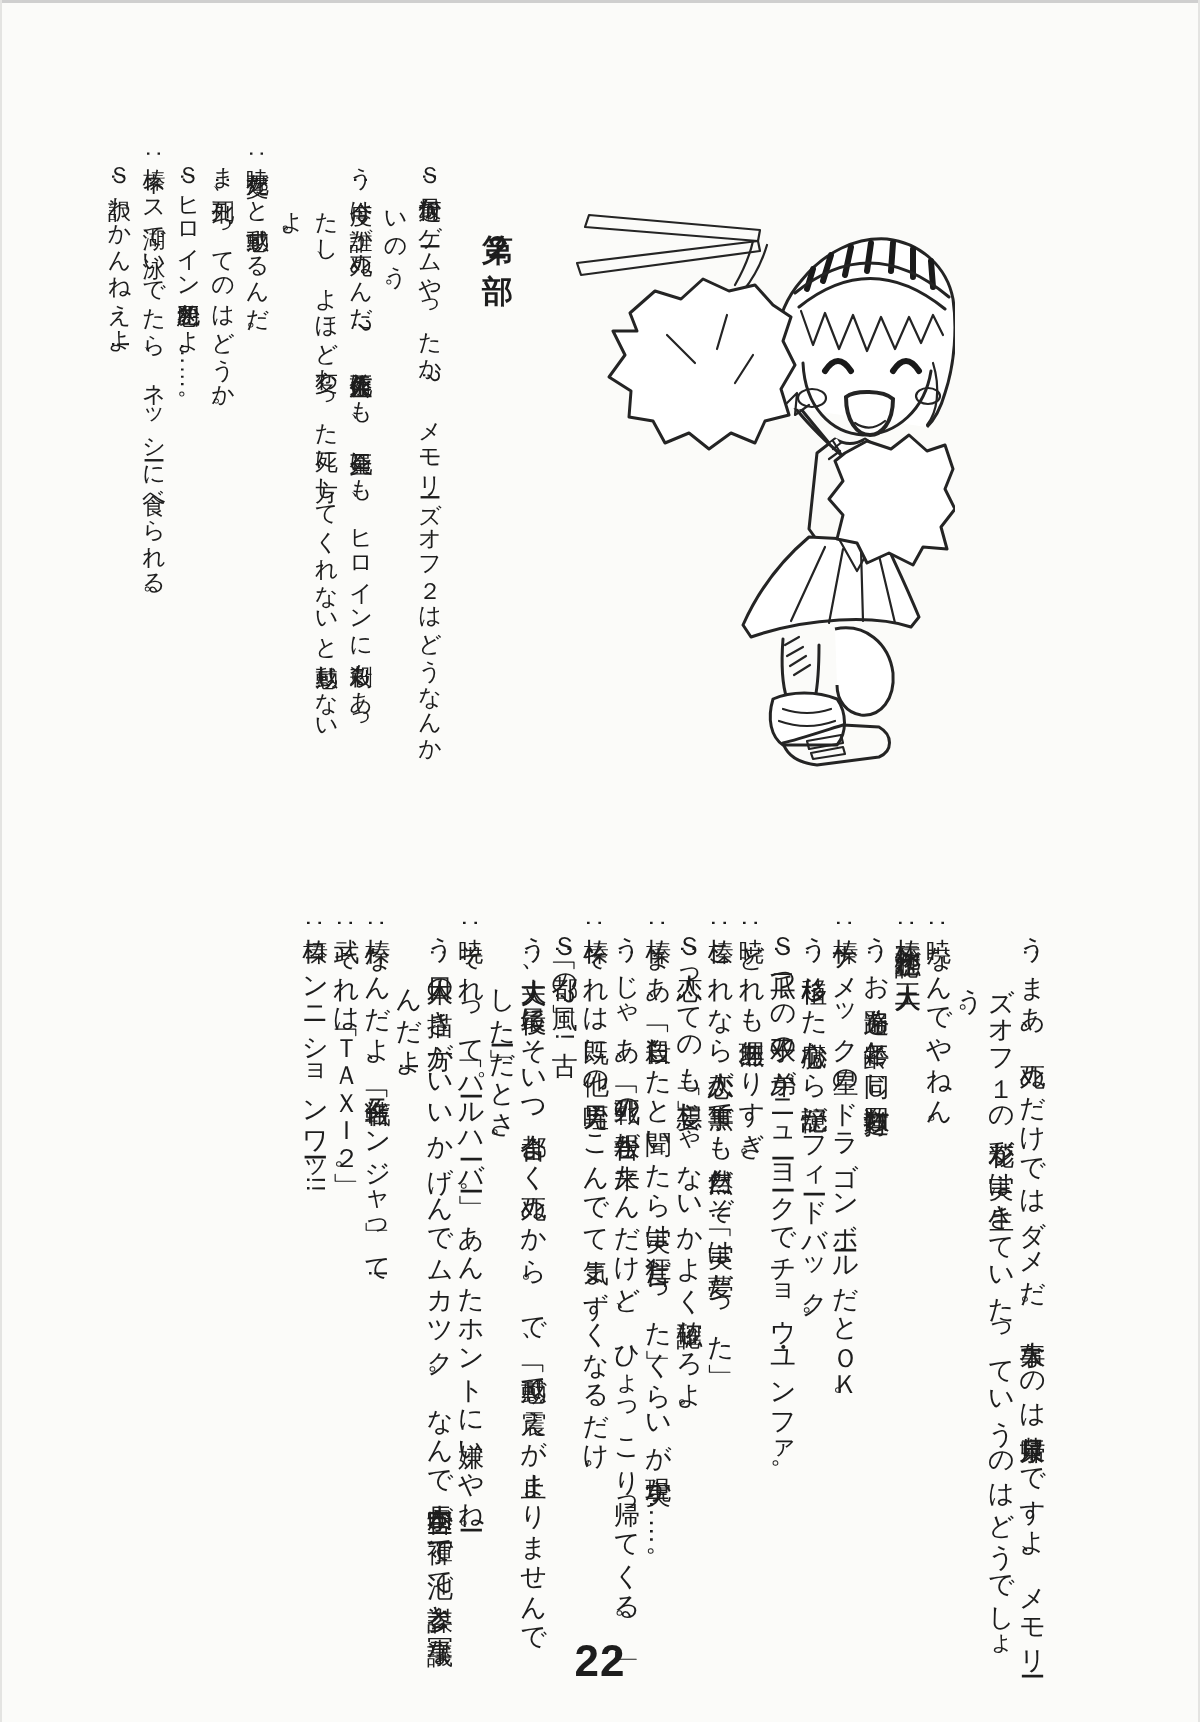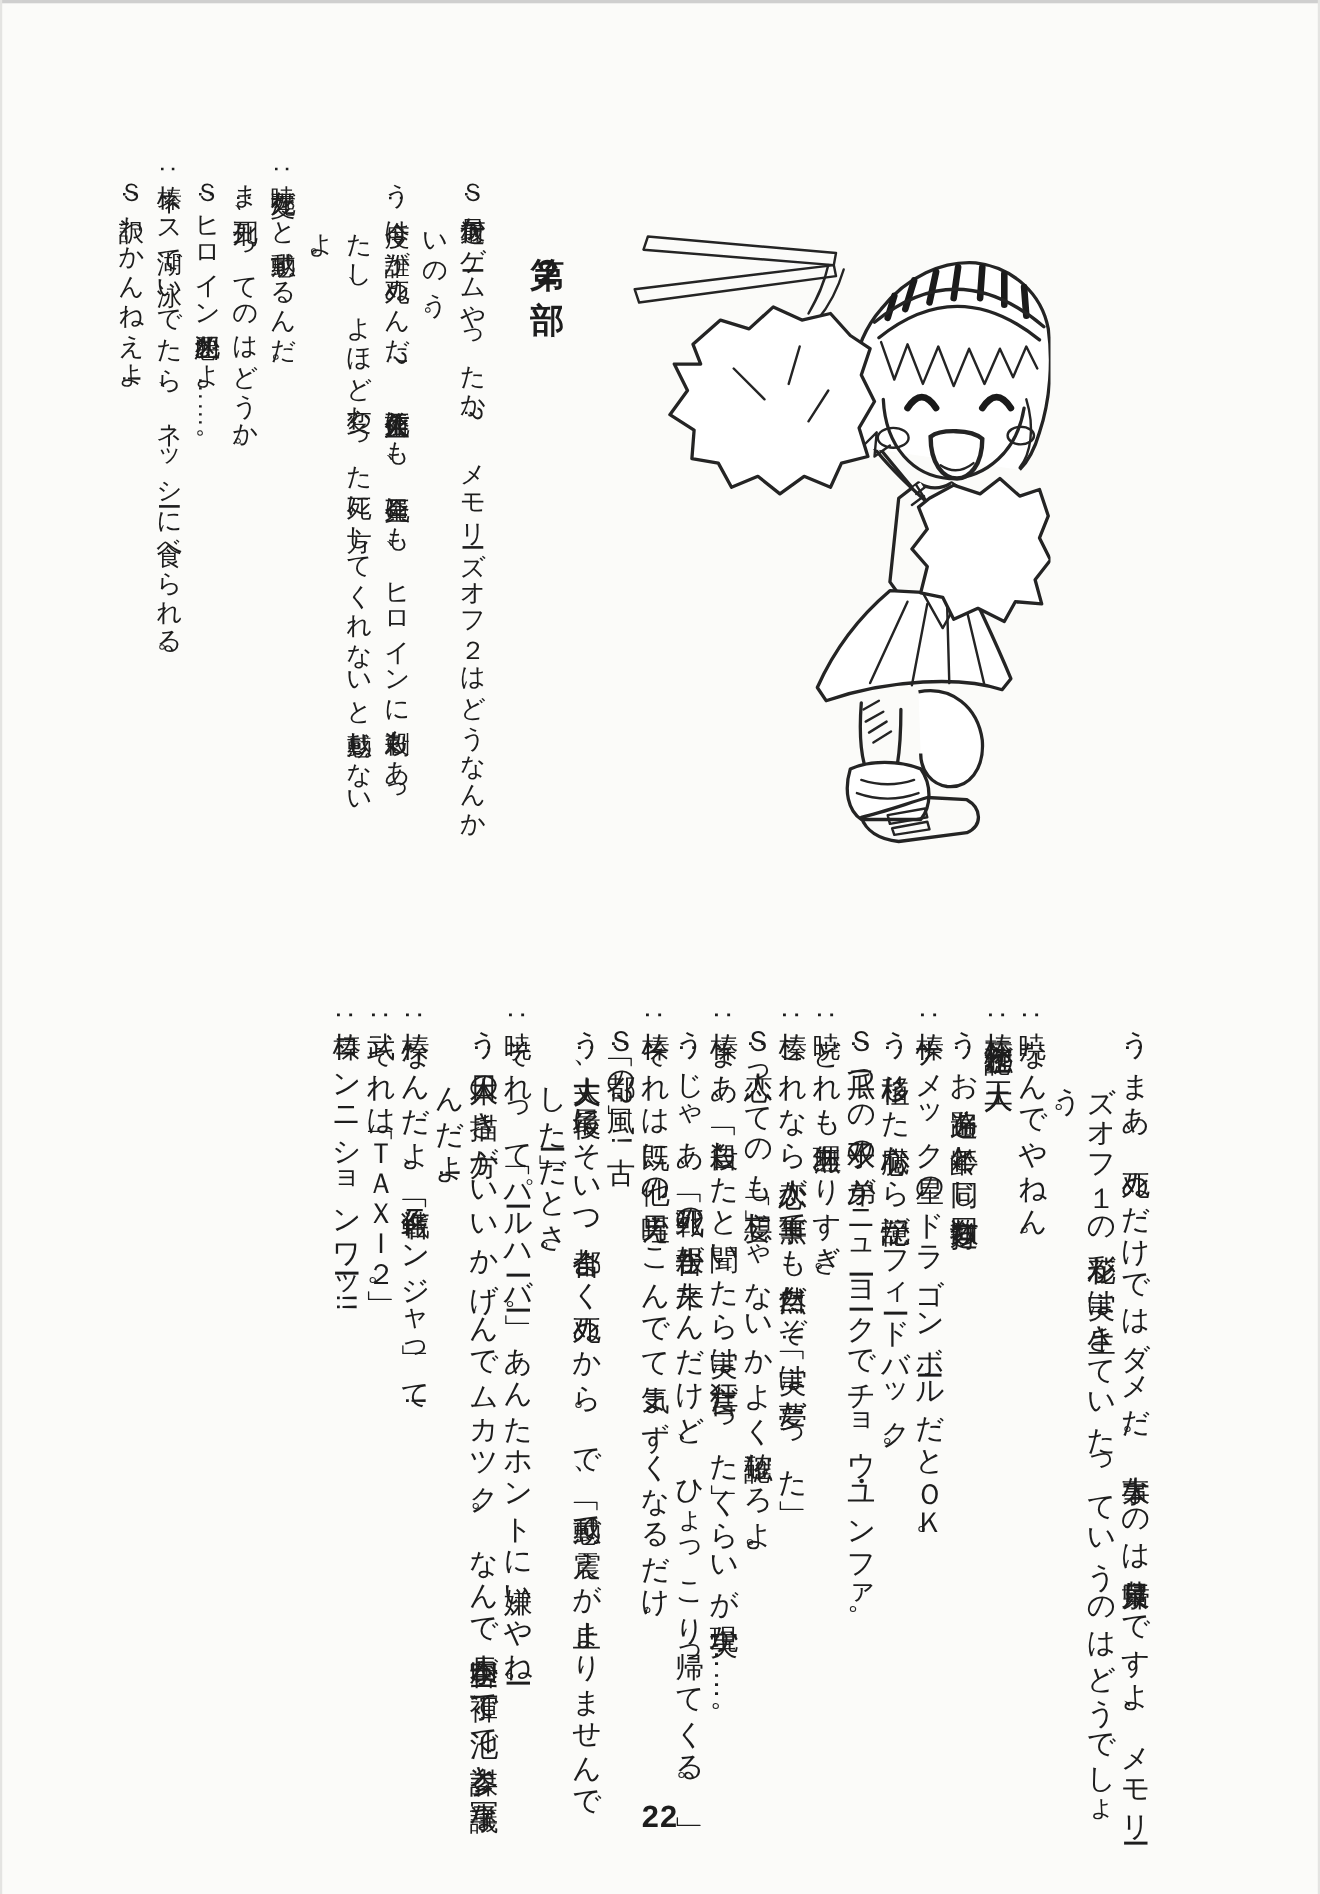--- a/index.html
+++ b/index.html
@@ -29,21 +29,21 @@
   .section-heading{
     margin:0;margin-block-end:26px;
     font-size:31px;font-weight:700;
     padding-inline-start:60px;letter-spacing:0.12em;
   }
   .illustration{
     position:absolute;left:545px;top:193px;width:410px;height:575px;
   }
   .page-number{
     position:absolute;left:0;top:1636px;width:100%;
-    text-align:center;font-size:28px;font-weight:700;letter-spacing:1px;
+    text-align:center;font-size:44px;font-weight:700;letter-spacing:1px;
   }
   svg .ln{fill:none;stroke:#242424;stroke-width:3;stroke-linecap:round;stroke-linejoin:round;}
   svg .ln2{fill:none;stroke:#242424;stroke-width:2.2;stroke-linecap:round;stroke-linejoin:round;}
   svg .wh{fill:#ffffff;stroke:#242424;stroke-width:3;stroke-linejoin:round;}
   svg .dk{stroke:#1a1a1a;stroke-width:6;stroke-linecap:round;fill:none;}
 </style>
 </head>
 <body>
 
 <div>

